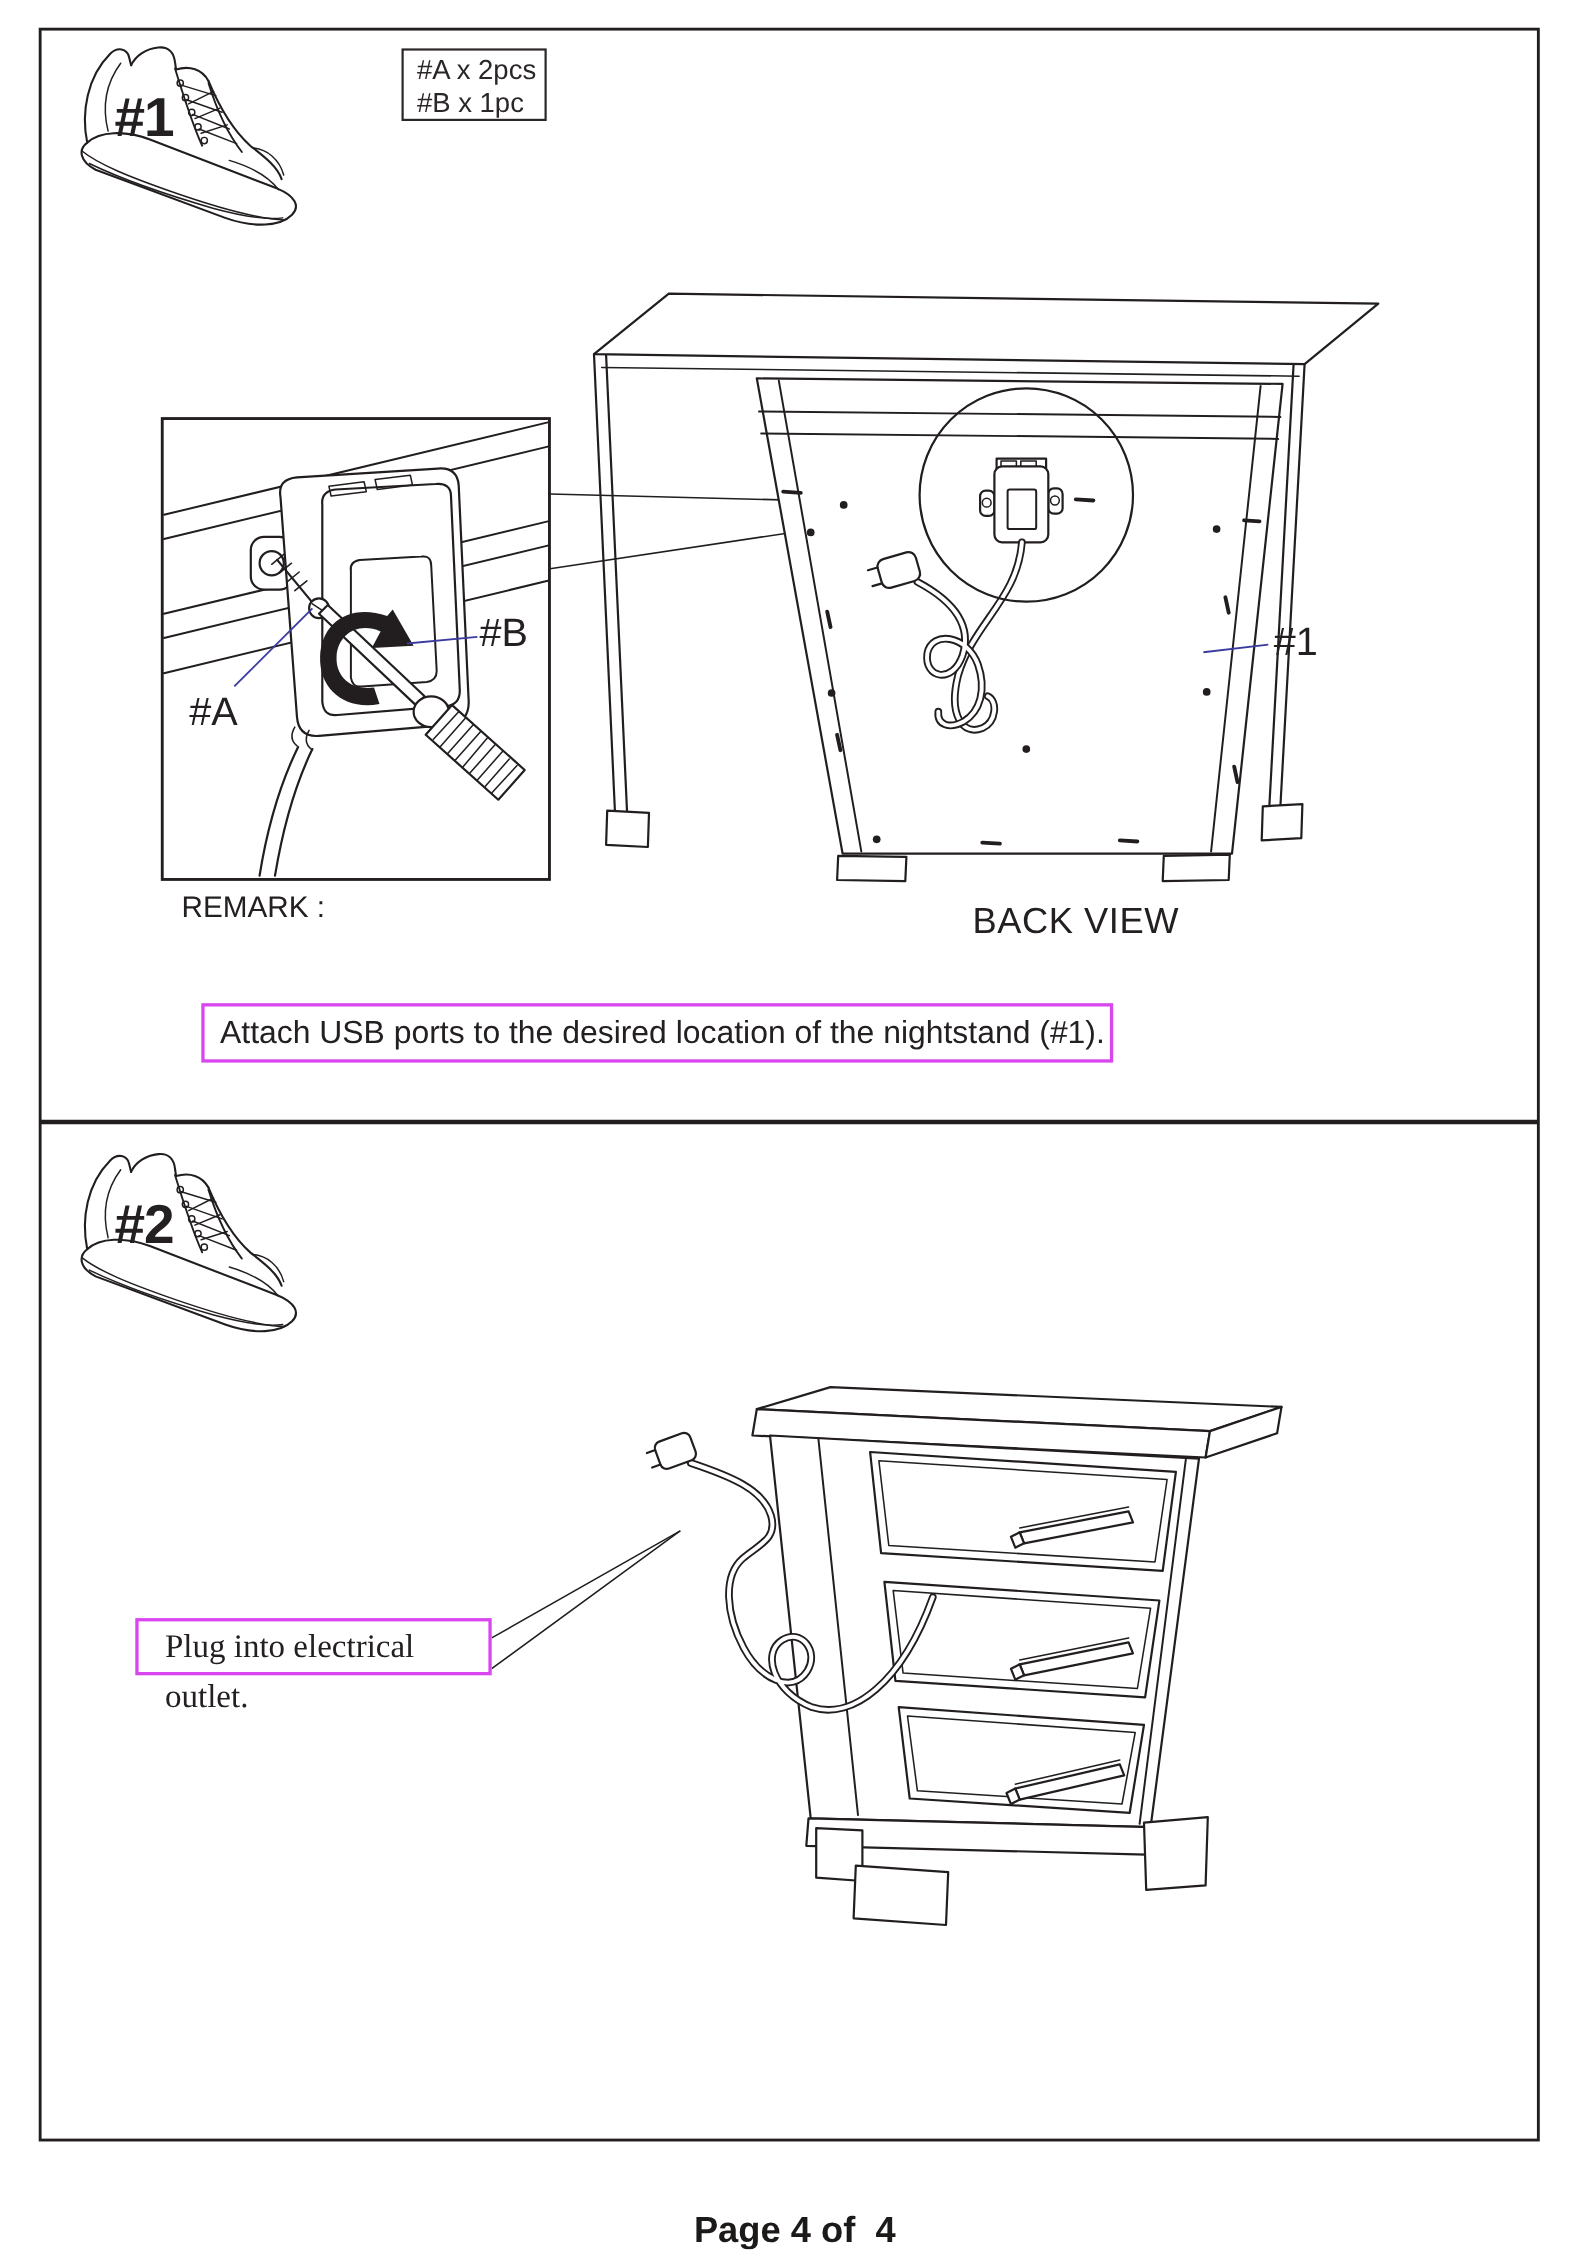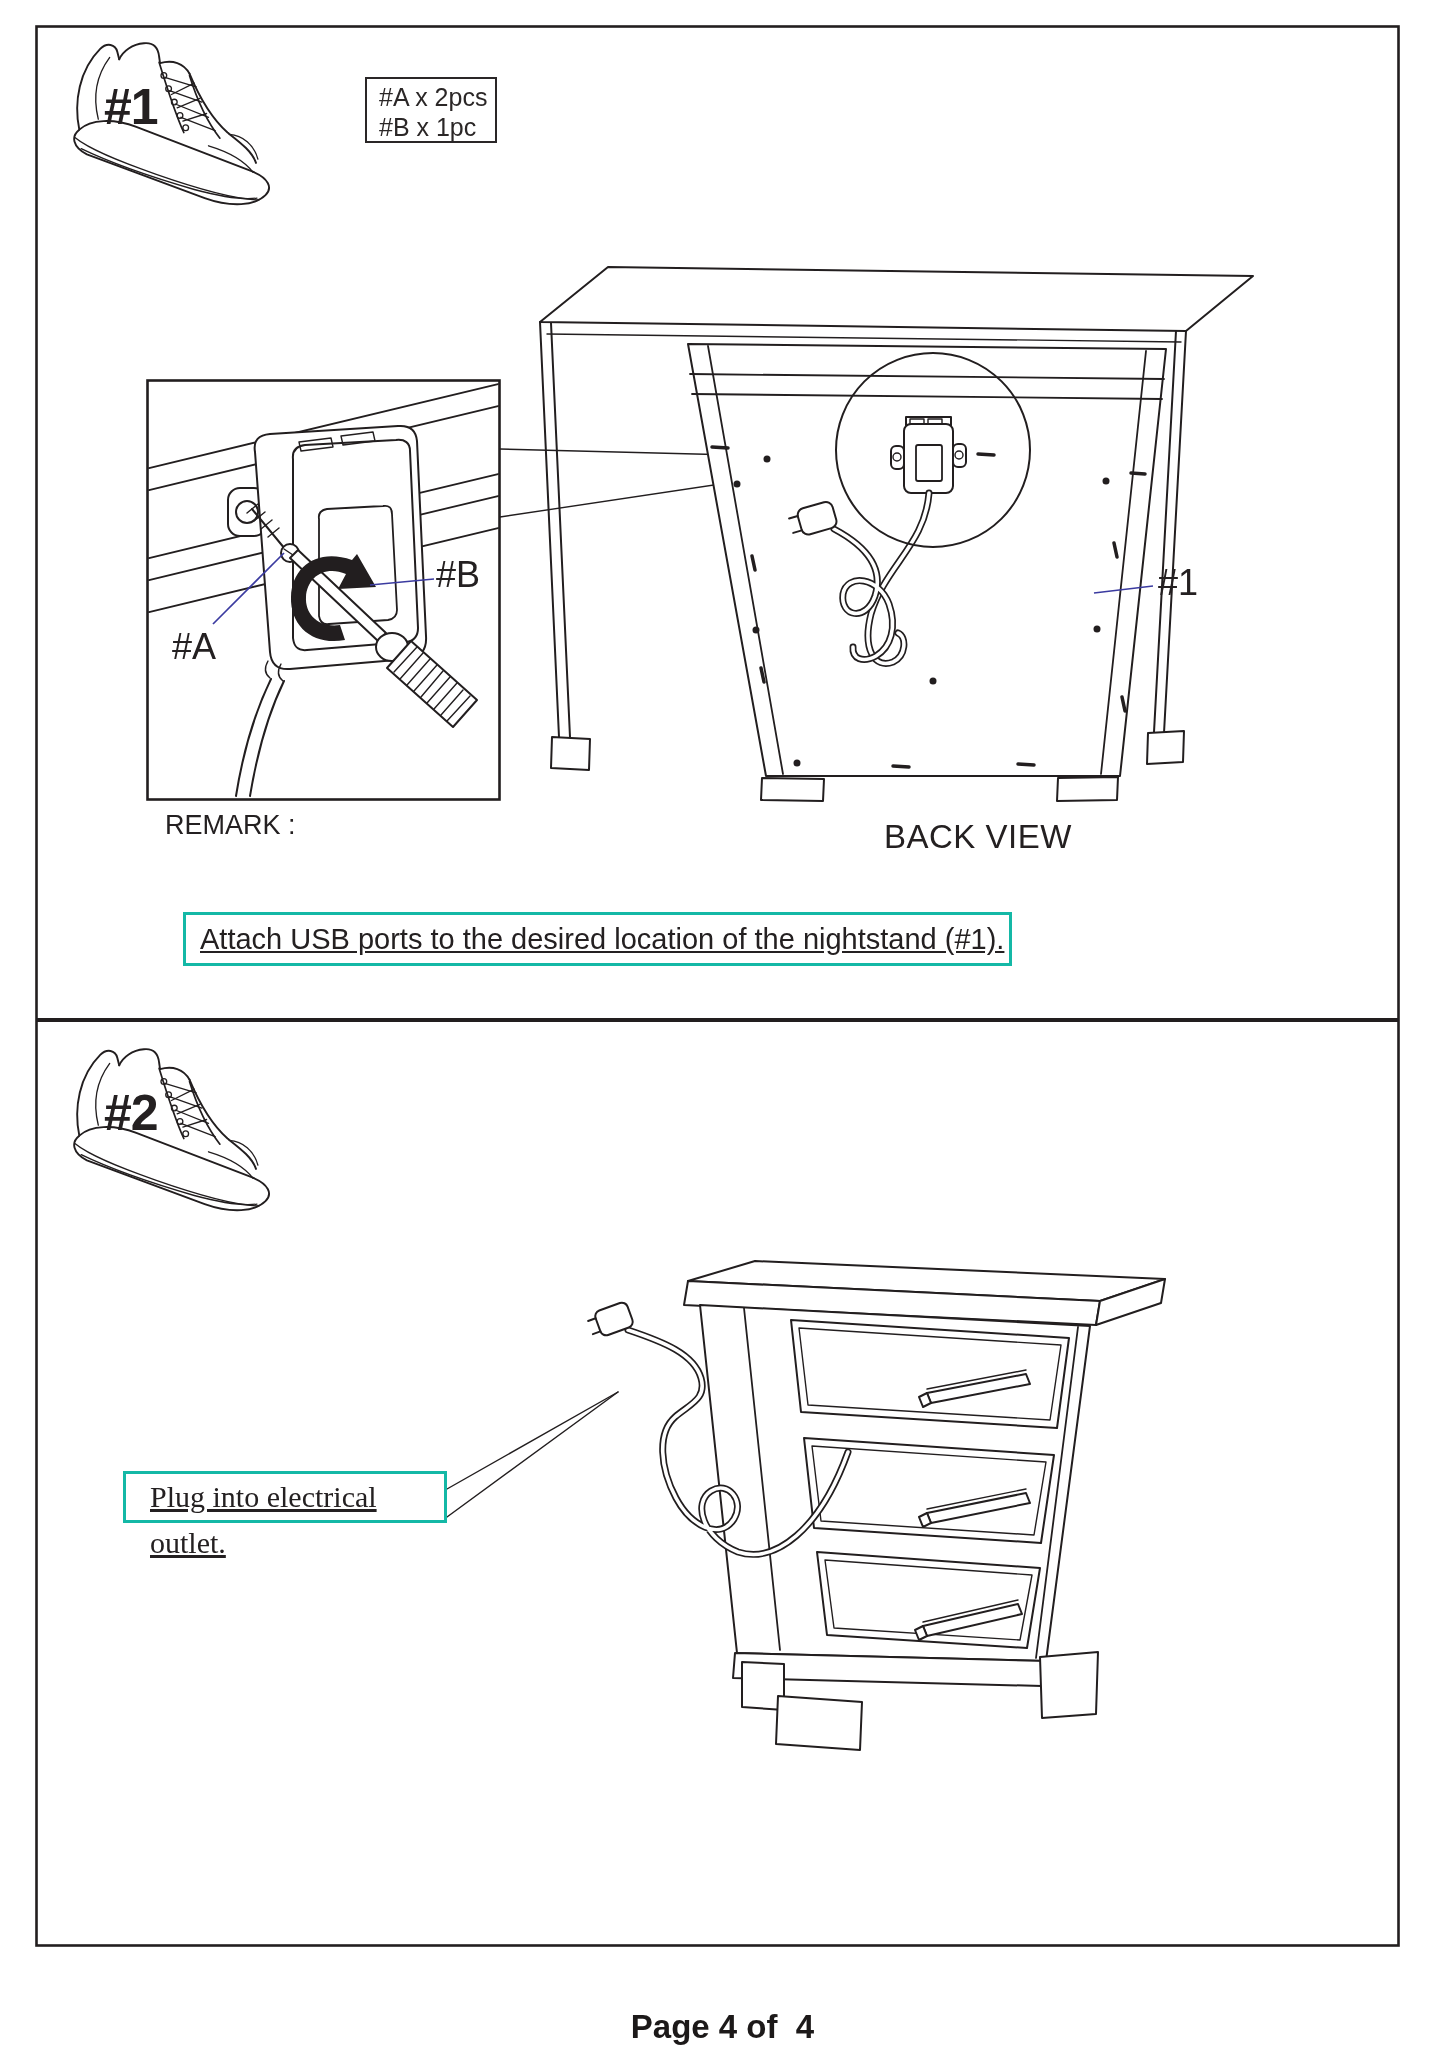--- a/index.html
+++ b/index.html
@@ -11,25 +11,25 @@
   .mid{stroke-width:1.8;}
   .fw{fill:#ffffff;stroke:#221e1f;stroke-width:2;stroke-linejoin:round;}
   .fb{fill:#221e1f;stroke:none;}
   .blue{stroke:#3b3ba0;stroke-width:1.7;fill:none;}
   .cordo{stroke:#221e1f;stroke-width:7;fill:none;stroke-linecap:round;}
   .cordi{stroke:#ffffff;stroke-width:3.6;fill:none;stroke-linecap:round;}
   .t{position:absolute;white-space:pre;color:#242021;}
   .badge{font-size:50px;font-weight:700;letter-spacing:-1px;}
   .partsbox{position:absolute;left:365px;top:44px;width:132px;height:66px;
             border:2px solid #2a2627;box-sizing:border-box;padding:3px 0 0 12px;
-            font-size:25px;line-height:30px;color:#2b2727;margin-top:33px;}
+            font-size:25px;line-height:30px;color:#2b2727;}
   .lbl{font-size:36px;color:#242021;}
   .caption{font-size:33px;letter-spacing:0.5px;}
   .remark-t{font-size:27px;}
-  .redbox{position:absolute;border:3px solid #14b8a6;box-sizing:border-box;background:#ffffff;text-decoration:underline;}
+  .redbox{position:absolute;border:3px solid #d946ef;box-sizing:border-box;background:#ffffff;}
   .rb1{left:183px;top:912px;width:829px;height:54px;font-size:29px;line-height:48px;padding-left:14px;}
   .rb2{left:123px;top:1471px;width:324px;height:52px;font-family:"Liberation Serif",serif;
        font-size:30px;line-height:46px;padding-left:24px;}
   .footer{position:absolute;left:0;top:1972px;width:100%;text-align:center;
           font-size:33px;font-weight:700;white-space:pre;color:#1c1919;margin-top:36px;}
 </style>
 </head>
 <body>
 
 <div id="page">

